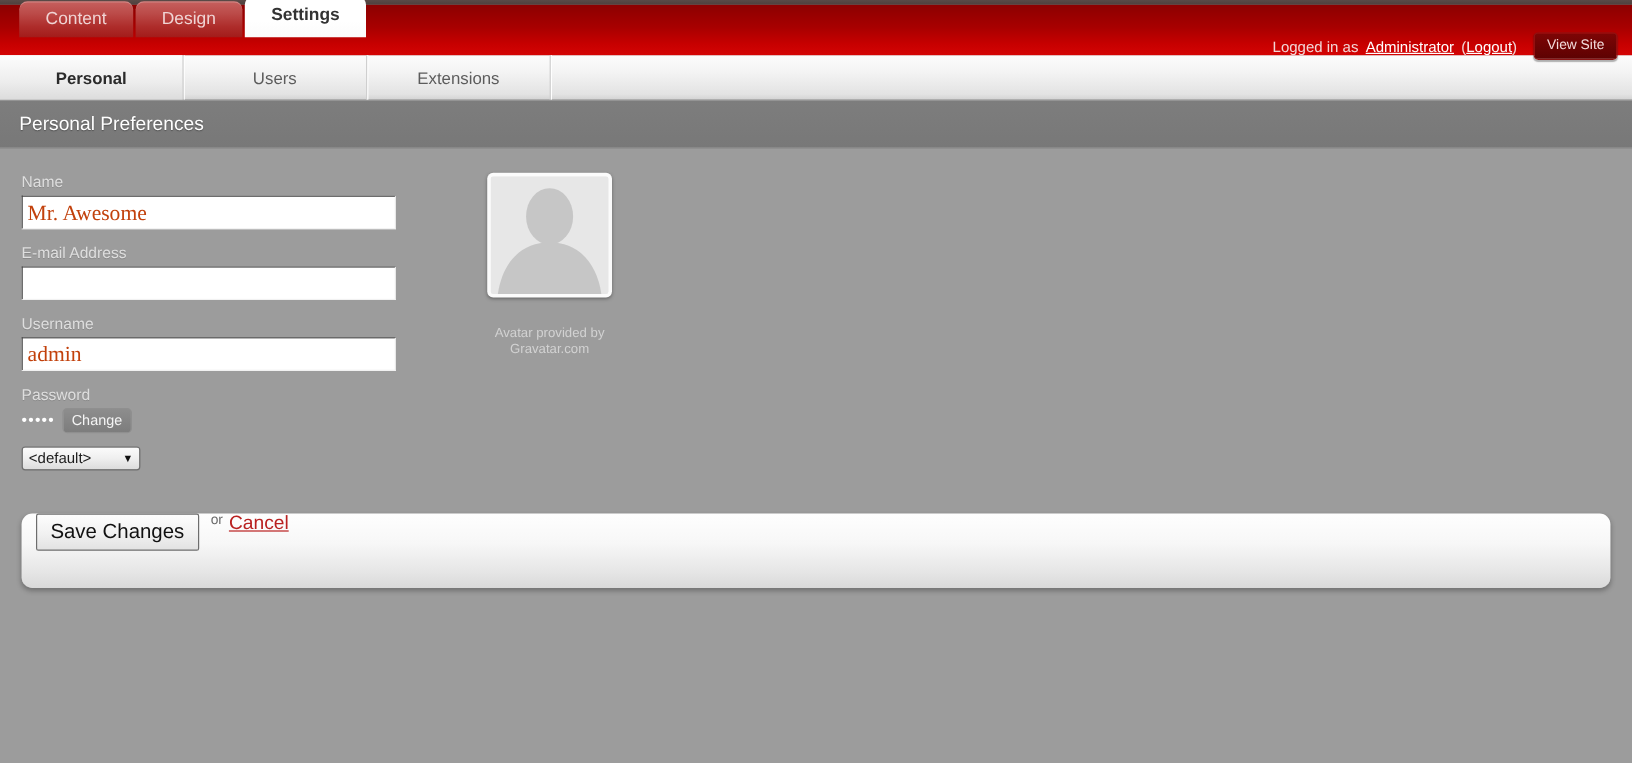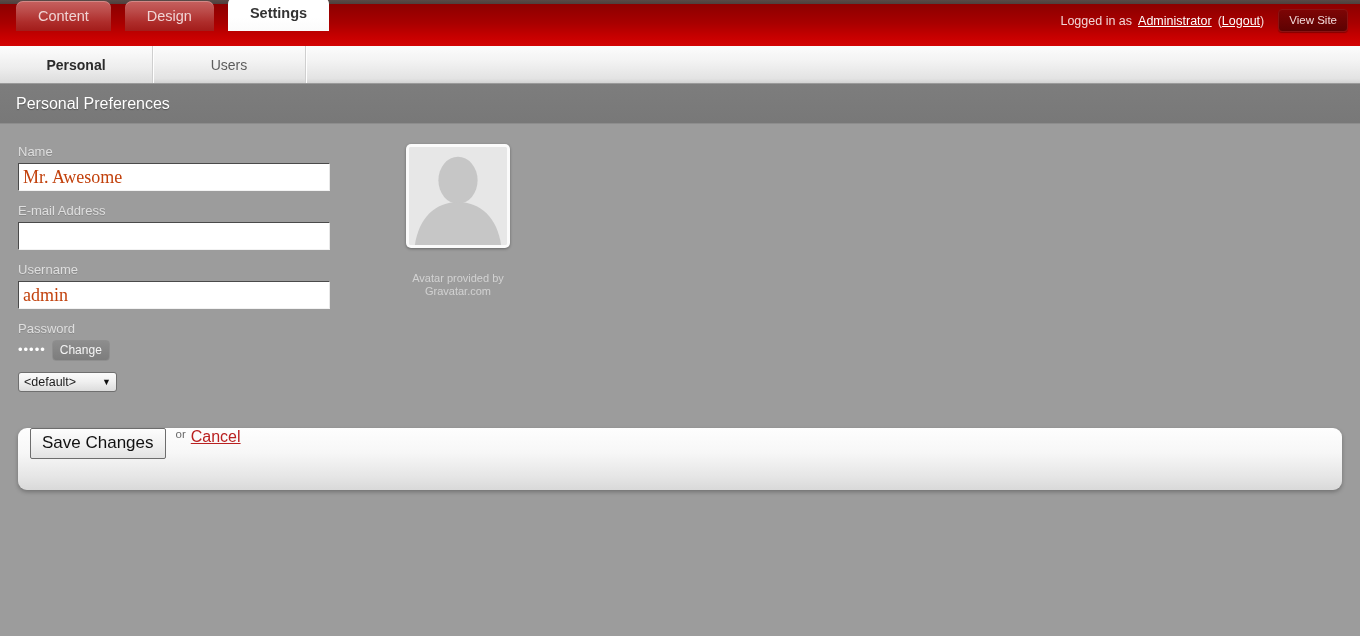--- a/index.html
+++ b/index.html
@@ -26,21 +26,20 @@
     position: relative;
     height: 42px;
     background: linear-gradient(to bottom, #8c0000 0%, #a80000 45%, #c70000 78%, #d40404 100%);
     padding-left: 16px;
     box-sizing: border-box;
   }
   .main-tabs {
     display: flex;
     align-items: flex-end;
     height: 27px;
-    gap: 12px;
   }
   .main-tab {
     position: relative;
     height: 30px;
     line-height: 30px;
     padding: 0 22px;
     margin-right: 2px;
     border-radius: 7px 7px 0 0;
     font-size: 14.5px;
     color: #f0d4d4;
@@ -55,21 +54,21 @@
     color: #333333;
     font-weight: bold;
     height: 34px;
     line-height: 33px;
     box-shadow: none;
   }
 
   .login-area {
     position: absolute;
     right: 12px;
-    top: 5px;
+    top: 23px;
     font-size: 12.5px;
     color: #f2d6d6;
     display: flex;
     align-items: center;
     white-space: nowrap;
   }
   .login-area a {
     color: #ffffff;
     text-decoration: underline;
   }
@@ -323,20 +322,23 @@
   </div>
 </div>
 
 <div class="sub-nav">
   <div class="sub-tab active">
     <span>Personal</span>
   </div>
   <div class="sub-tab">
     <span>Users</span>
   </div>
+  <div class="sub-tab">
+    <span>Extensions</span>
+  </div>
   <div class="sub-nav-filler"></div>
 </div>
 
 <div class="page-title-bar">
   <span class="page-title">Personal Preferences</span>
 </div>
 
 <div class="content">
 
   <div class="form-wrap">

